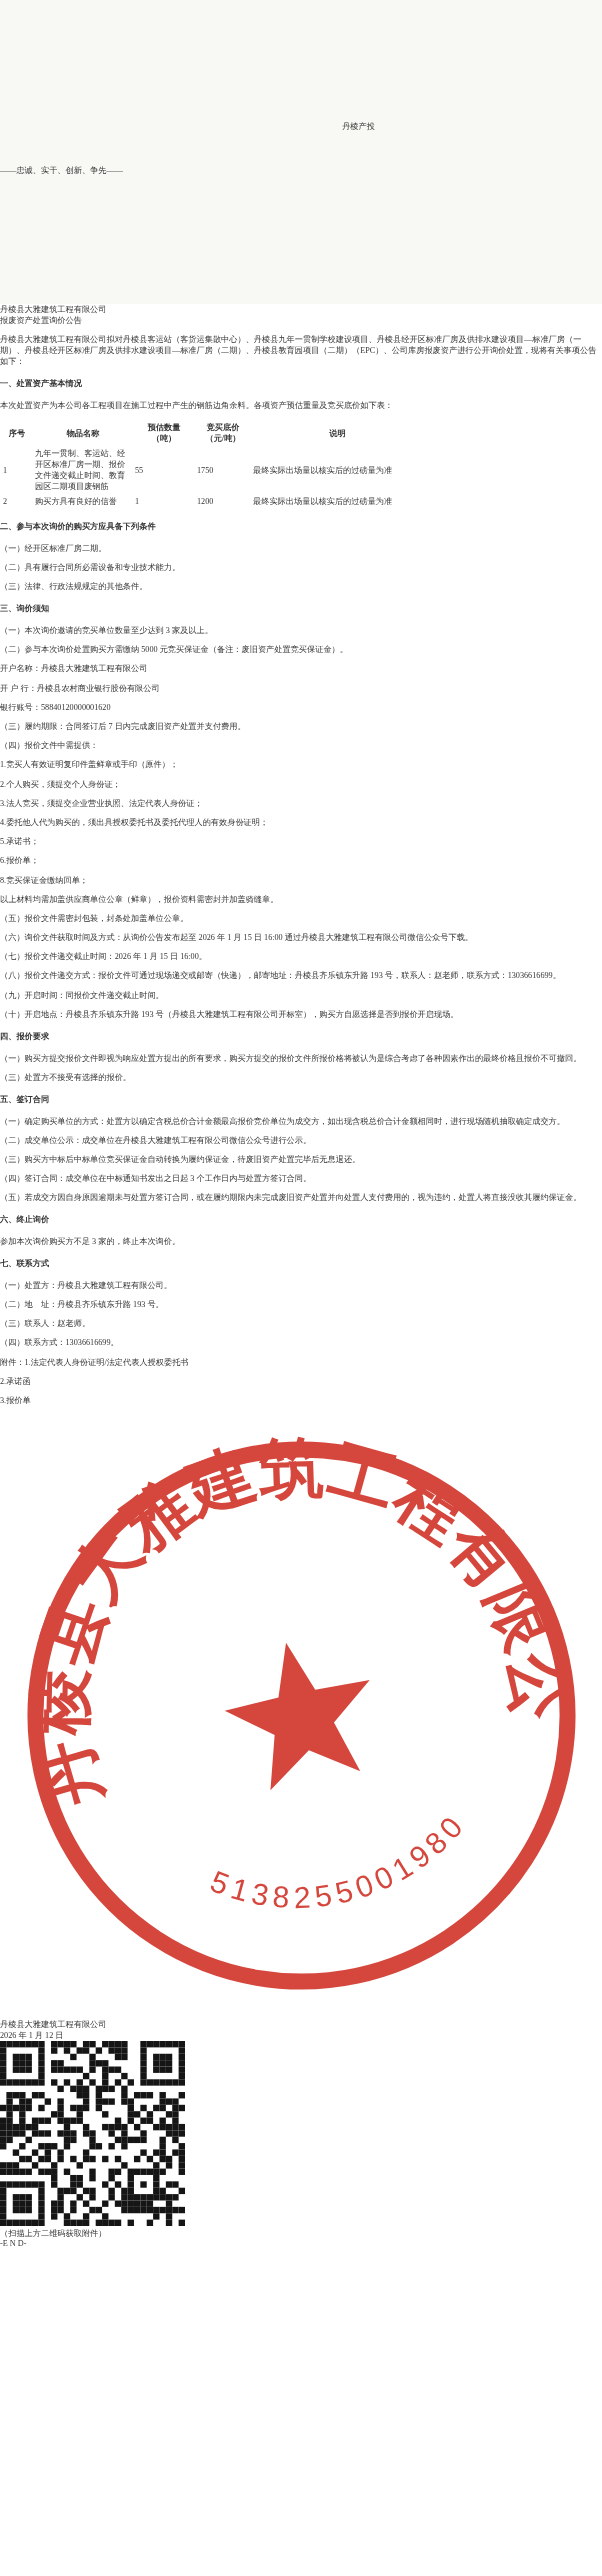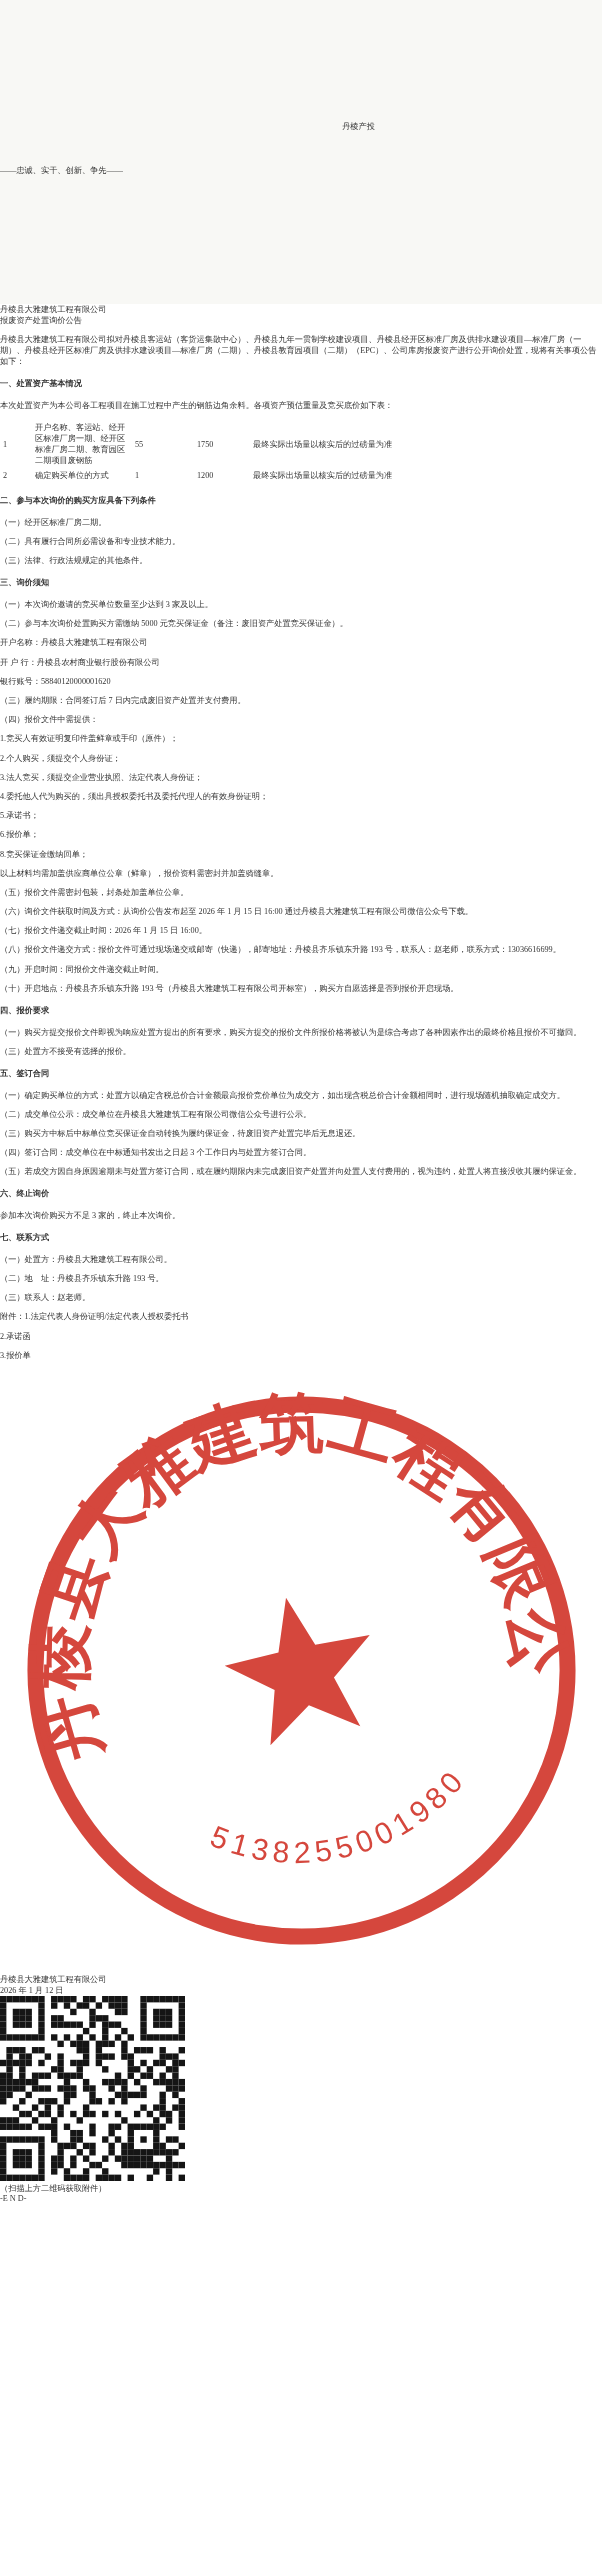--- a/index.html
+++ b/index.html
@@ -87,30 +87,43 @@
 
     <table class="assets">
       <colgroup>
           <col style="width:30px">
           <col style="width:98px">
           <col style="width:60px">
           <col style="width:54px">
           <col style="width:171px">
         </colgroup>
       <tbody>
+          <tr>
+        <th>序号</th>
+        <th>物品名称</th>
+        <th>
+              <div>预估数量</div>
+              <div>（吨）</div>
+            </th>
+        <th>
+              <div>竞买底价</div>
+              <div>（元/吨）</div>
+            </th>
+        <th>说明</th>
+      </tr>
       <tr>
         <td>1</td>
-        <td class="name">开户名称、客运站、经开区标准厂房一期、经开区标准厂房二期、教育园区二期项目废钢筋</td>
+        <td class="name">九年一贯制、客运站、经开区标准厂房一期、报价文件递交截止时间、教育园区二期项目废钢筋</td>
         <td>55</td>
         <td>1750</td>
         <td class="note">最终实际出场量以核实后的过磅量为准</td>
       </tr>
       <tr>
         <td>2</td>
-        <td class="name">确定购买单位的方式</td>
+        <td class="name">购买方具有良好的信誉</td>
         <td>1</td>
         <td>1200</td>
         <td class="note">最终实际出场量以核实后的过磅量为准</td>
       </tr>
     </tbody>
       </table>
 
     <div>
         <h4 class="h"><span>二、参与本次询价的购买方应具备下列条件</span></h4>
         <p class="p"><span>（一）经开区标准厂房二期。</span></p>
@@ -146,20 +159,21 @@
         <p class="p"><span>（二）成交单位公示：成交单位在丹棱县大雅建筑工程有限公司微信公众号进行公示。</span></p>
         <p class="p"><span>（三）购买方中标后中标单位竞买保证金自动转换为履约保证金，待废旧资产处置完毕后无息退还。</span></p>
         <p class="p"><span>（四）签订合同：成交单位在中标通知书发出之日起 3 个工作日内与处置方签订合同。</span></p>
         <p class="p"><span>（五）若成交方因自身原因逾期未与处置方签订合同，或在履约期限内未完成废旧资产处置并向处置人支付费用的，视为违约，处置人将直接没收其履约保证金。</span></p>
         <h4 class="h"><span>六、终止询价</span></h4>
         <p class="p"><span>参加本次询价购买方不足 3 家的，终止本次询价。</span></p>
         <h4 class="h"><span>七、联系方式</span></h4>
         <p class="p"><span>（一）处置方：丹棱县大雅建筑工程有限公司。</span></p>
         <p class="p"><span>（二）地　址：丹棱县齐乐镇东升路 193 号。</span></p>
         <p class="p"><span>（三）联系人：赵老师。</span></p>
+        <p class="p"><span>（四）联系方式：13036616699。</span></p>
       </div>
 
     <div class="attach">
       <p class="p">附件：1.法定代表人身份证明/法定代表人授权委托书</p>
       <p class="p it">2.承诺函</p>
       <p class="p it">3.报价单</p>
     </div>
 
     <div class="sign">
       <svg class="seal" viewBox="0 0 340 340">

